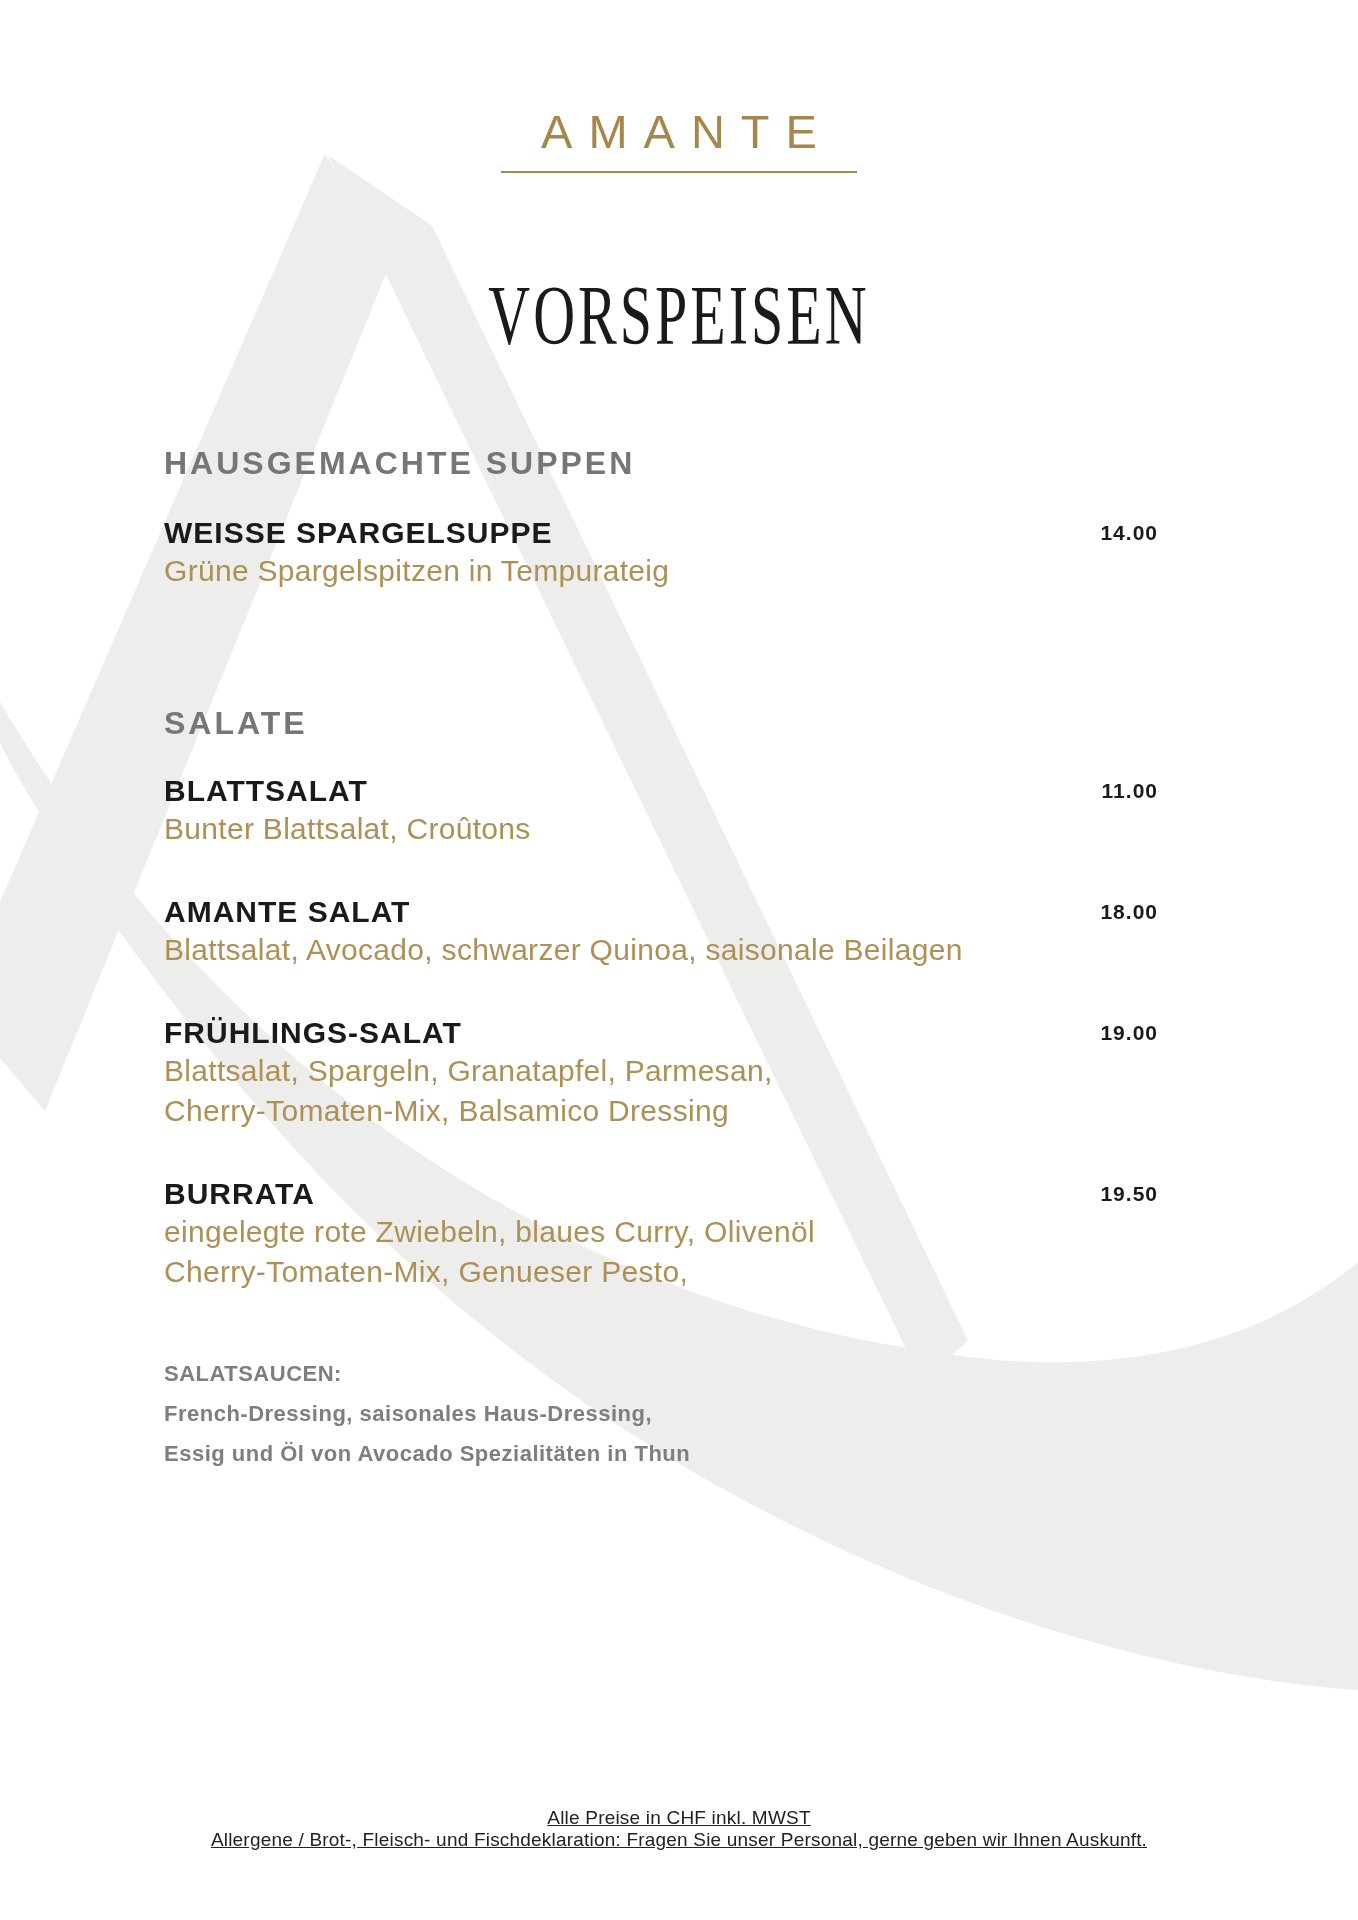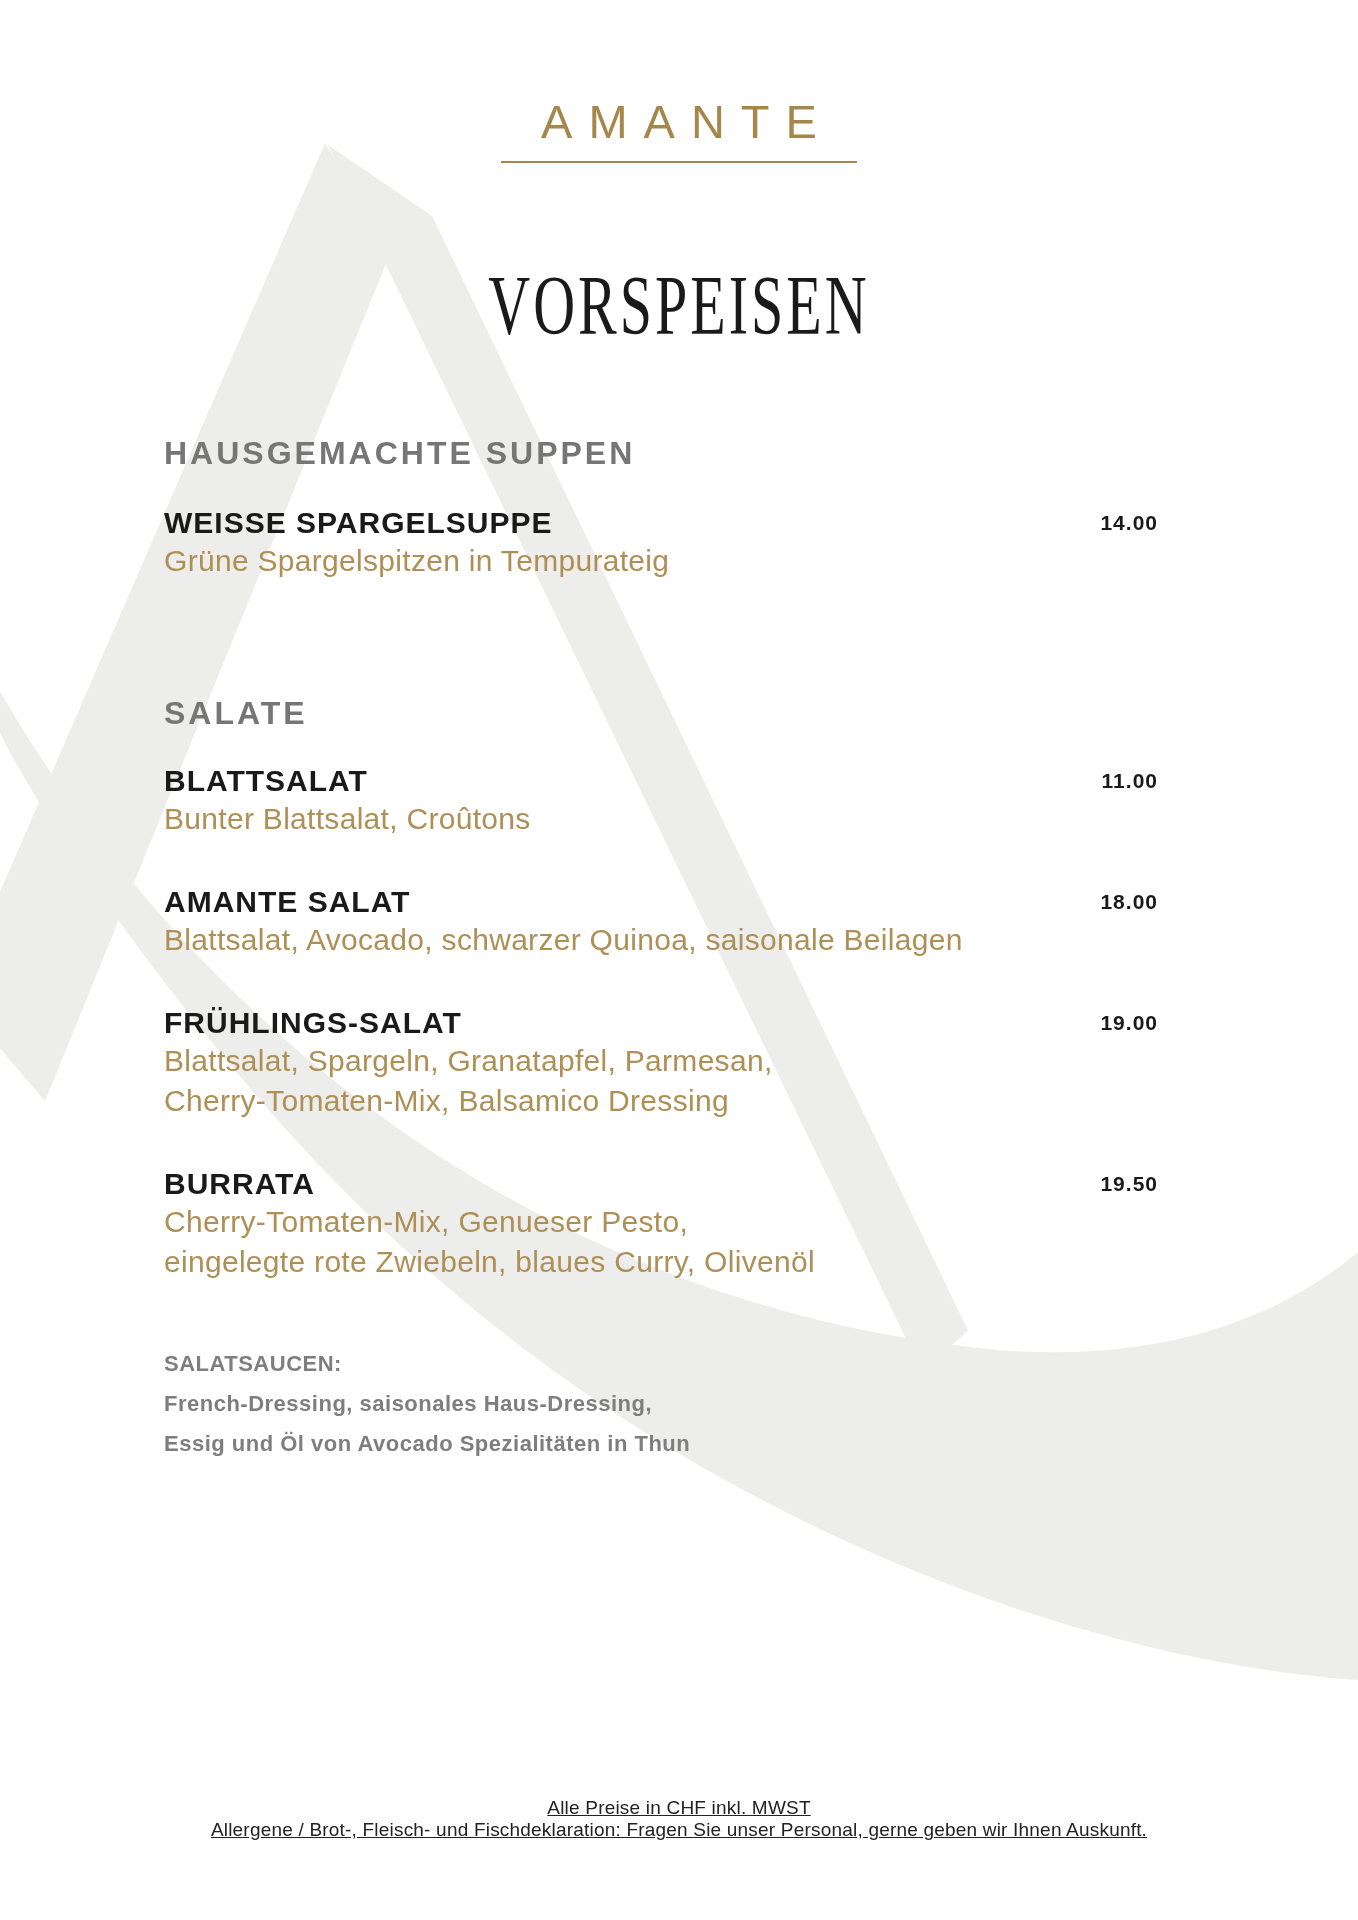--- a/index.html
+++ b/index.html
@@ -3,21 +3,21 @@
 <meta charset="utf-8">
 <style>
   * { margin: 0; padding: 0; box-sizing: border-box; }
   html, body { background: #ffffff; }
   body { font-family: "Liberation Sans", sans-serif; }
 
   .page {
     position: relative;
     width: 1358px;
     height: 1881px;
-    margin: 6px auto;
+    margin: 16px auto;
     background: #ffffff;
     overflow: hidden;
   }
 
   
   .watermark {
     position: absolute;
     inset: 0;
     width: 100%;
     height: 100%;
@@ -188,22 +188,22 @@
           </div>
           <div class="item-desc">Blattsalat, Spargeln, Granatapfel, Parmesan,</div>
           <div class="item-desc">Cherry-Tomaten-Mix, Balsamico Dressing</div>
         </article>
 
         <article class="item">
           <div class="item-row">
             <span class="item-name">BURRATA</span>
             <span class="item-price">19.50</span>
           </div>
+          <div class="item-desc">eingelegte rote Zwiebeln, blaues Curry, Olivenöl</div>
           <div class="item-desc">Cherry-Tomaten-Mix, Genueser Pesto,</div>
-          <div class="item-desc">eingelegte rote Zwiebeln, blaues Curry, Olivenöl</div>
         </article>
       </section>
 
       <div class="note">
         <div>SALATSAUCEN:</div>
         <div>French-Dressing, saisonales Haus-Dressing,</div>
         <div>Essig und Öl von Avocado Spezialitäten in Thun</div>
       </div>
 
     </main>

